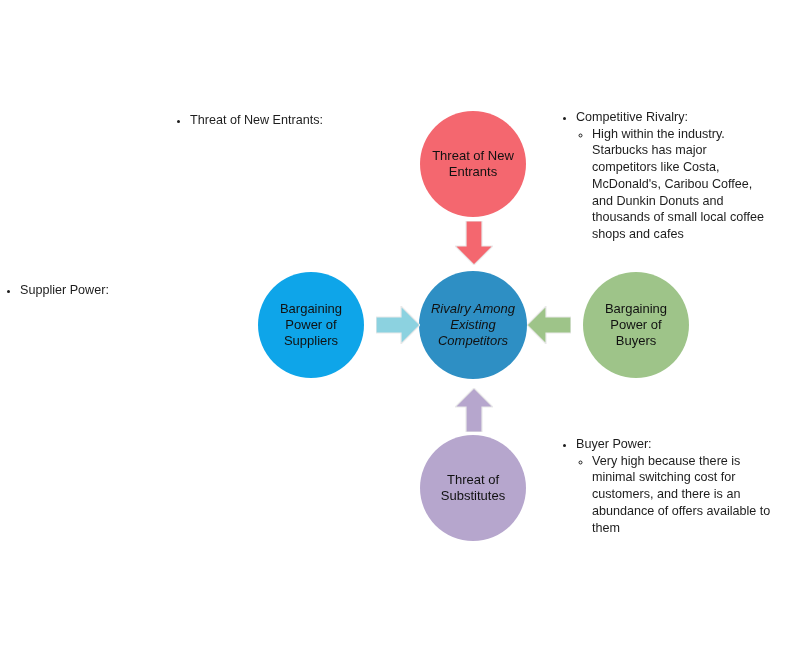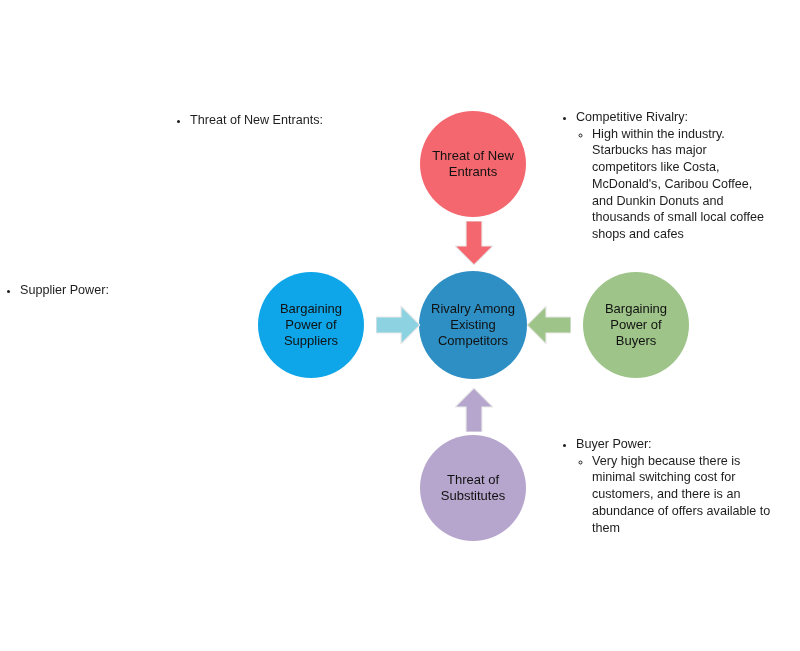--- a/index.html
+++ b/index.html
@@ -38,21 +38,21 @@
     display: block;
     width: 100%;
   }
 
   #node-new-entrants {
     left: 420px; top: 111px;
     width: 106px; height: 106px;
   }
   #node-rivalry {
     left: 419px; top: 271px;
-    width: 108px; height: 108px;
+    width: 108px; height: 108px; font-style: italic;
   }
   #node-suppliers {
     left: 258px; top: 272px;
     width: 106px; height: 106px;
   }
   #node-buyers {
     left: 583px; top: 272px;
     width: 106px; height: 106px;
   }
   #node-substitutes {

